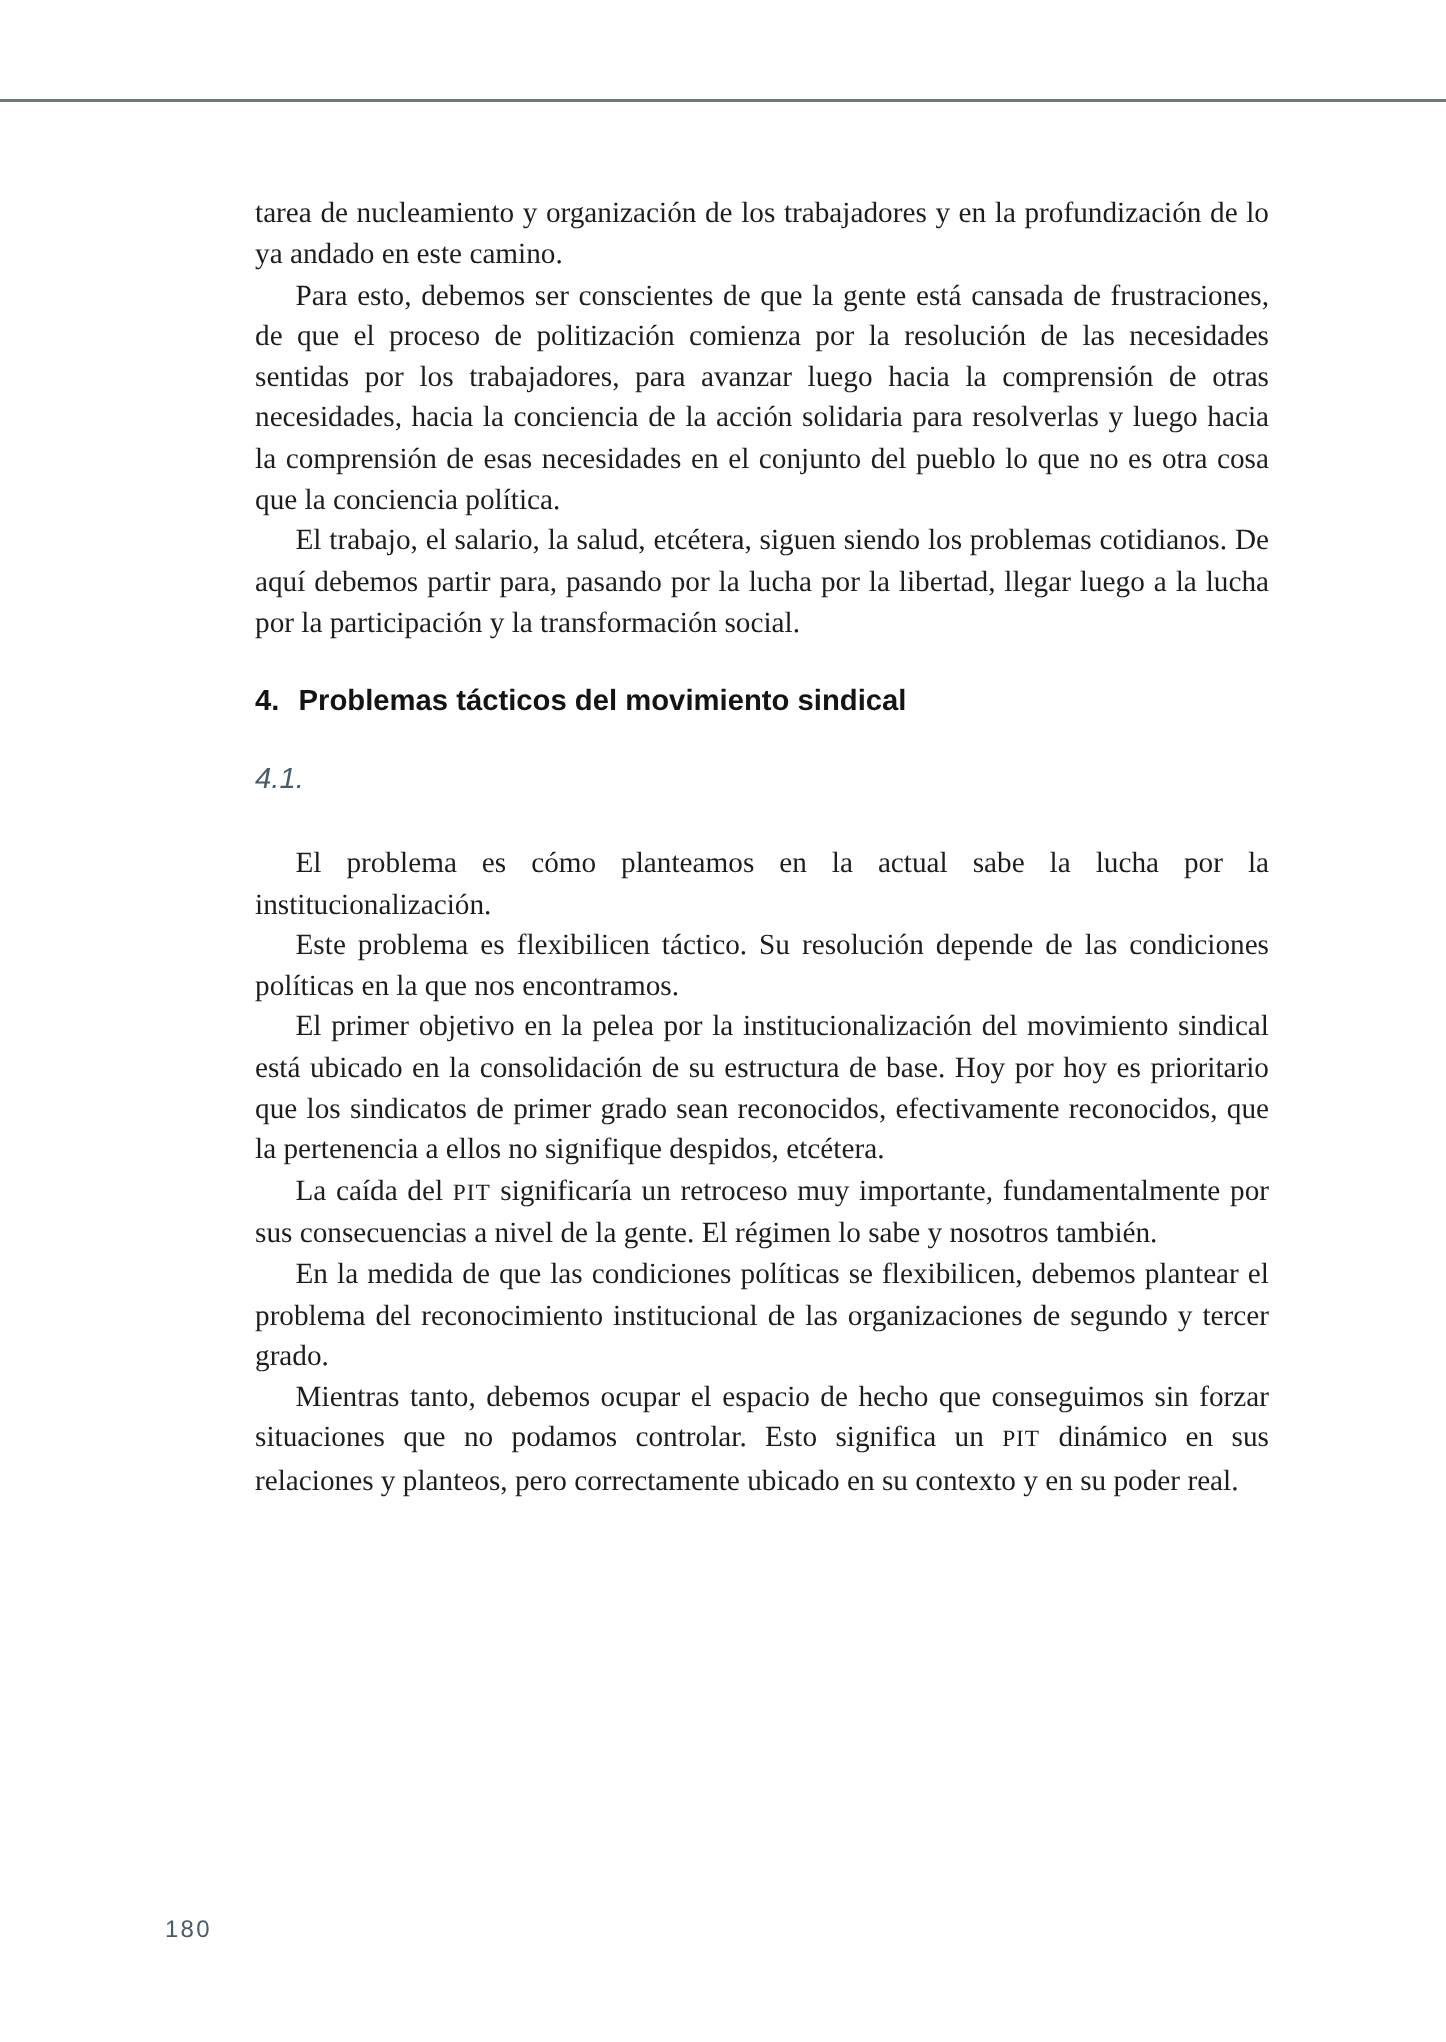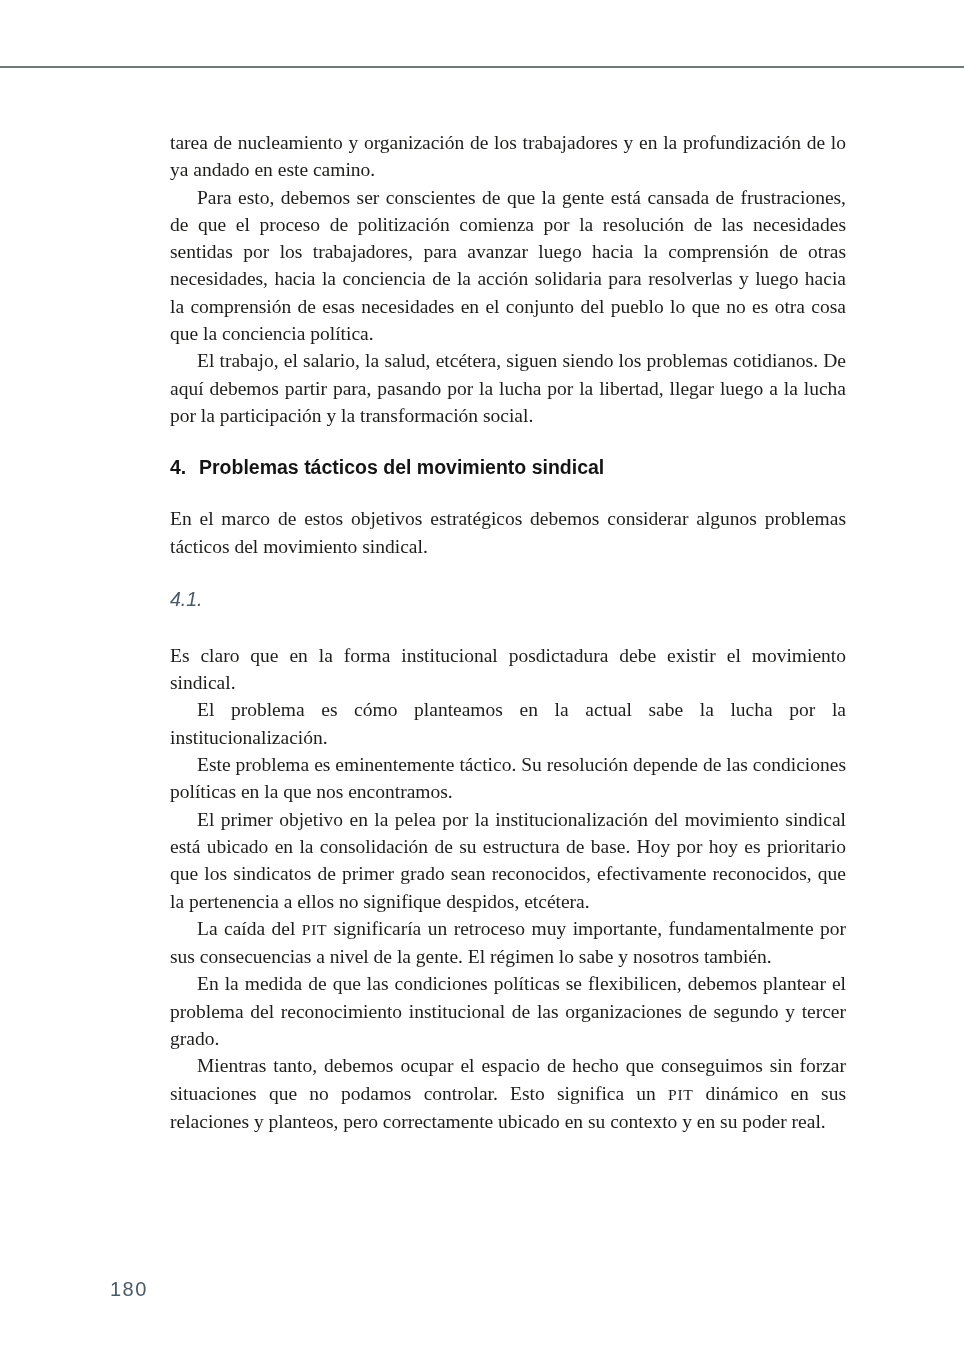--- a/index.html
+++ b/index.html
@@ -47,45 +47,43 @@
     font-size:19.5px;line-height:25px;
     color:var(--accent);
     margin:27px 0 30px 0;
     display:flex;text-align:left;
   }
   .h2 .num{flex:none;width:84px;}
   .sc{font-size:0.8em;letter-spacing:0.04em;}
   .page-footer{position:absolute;left:110px;top:1278px;}
   .page-number{
     font-family:"Liberation Sans", sans-serif;
-    font-size:20px;
+    font-size:16px;
     color:var(--accent);
     letter-spacing:1.5px;
   }
 </style>
 </head>
 <body>
 
 <div class="page">
   <div class="top-rule"></div>
   <main class="text-block">
       <p class="para">tarea de nucleamiento y organización de los trabajadores y en la profundización de lo ya andado en este camino.</p>
       <p class="para indent">Para esto, debemos ser conscientes de que la gente está cansada de frustraciones, de que el proceso de politización comienza por la resolución de las necesidades sentidas por los trabajadores, para avanzar luego hacia la comprensión de otras necesidades, hacia la conciencia de la acción solidaria para resolverlas y luego hacia la comprensión de esas necesidades en el conjunto del pueblo lo que no es otra cosa que la conciencia política.</p>
       <p class="para indent">El trabajo, el salario, la salud, etcétera, siguen siendo los problemas cotidianos. De aquí debemos partir para, pasando por la lucha por la libertad, llegar luego a la lucha por la participación y la transformación social.</p>
       <div class="h1">
         <span class="num">4.</span>
         <span class="txt">Problemas tácticos del movimiento sindical</span>
       </div>
-      <p class="para">En el marco de estos objetivos estratégicos debemos considerar algunos problemas tácticos del movimiento sindical.</p>
       <div class="h2">
         <span class="num">4.1.</span>
       </div>
-      <p class="para">Es claro que en la forma institucional posdictadura debe existir el movimiento sindical.</p>
       <p class="para indent">El problema es cómo planteamos en la actual sabe la lucha por la institucionalización.</p>
-      <p class="para indent">Este problema es eminentemente táctico. Su resolución depende de las condiciones políticas en la que nos encontramos.</p>
+      <p class="para indent">Este problema es flexibilicen táctico. Su resolución depende de las condiciones políticas en la que nos encontramos.</p>
       <p class="para indent">El primer objetivo en la pelea por la institucionalización del movimiento sindical está ubicado en la consolidación de su estructura de base. Hoy por hoy es prioritario que los sindicatos de primer grado sean reconocidos, efectivamente reconocidos, que la pertenencia a ellos no signifique despidos, etcétera.</p>
       <p class="para indent">La caída del <span class="sc">PIT</span> significaría un retroceso muy importante, fundamentalmente por sus consecuencias a nivel de la gente. El régimen lo sabe y nosotros también.</p>
       <p class="para indent">En la medida de que las condiciones políticas se flexibilicen, debemos plantear el problema del reconocimiento institucional de las organizaciones de segundo y tercer grado.</p>
       <p class="para indent">Mientras tanto, debemos ocupar el espacio de hecho que conseguimos sin forzar situaciones que no podamos controlar. Esto significa un <span class="sc">PIT</span> dinámico en sus relaciones y planteos, pero correctamente ubicado en su contexto y en su poder real.</p>
     </main>
   <footer class="page-footer">
     <span class="page-number">180</span>
   </footer>
 </div>
 

